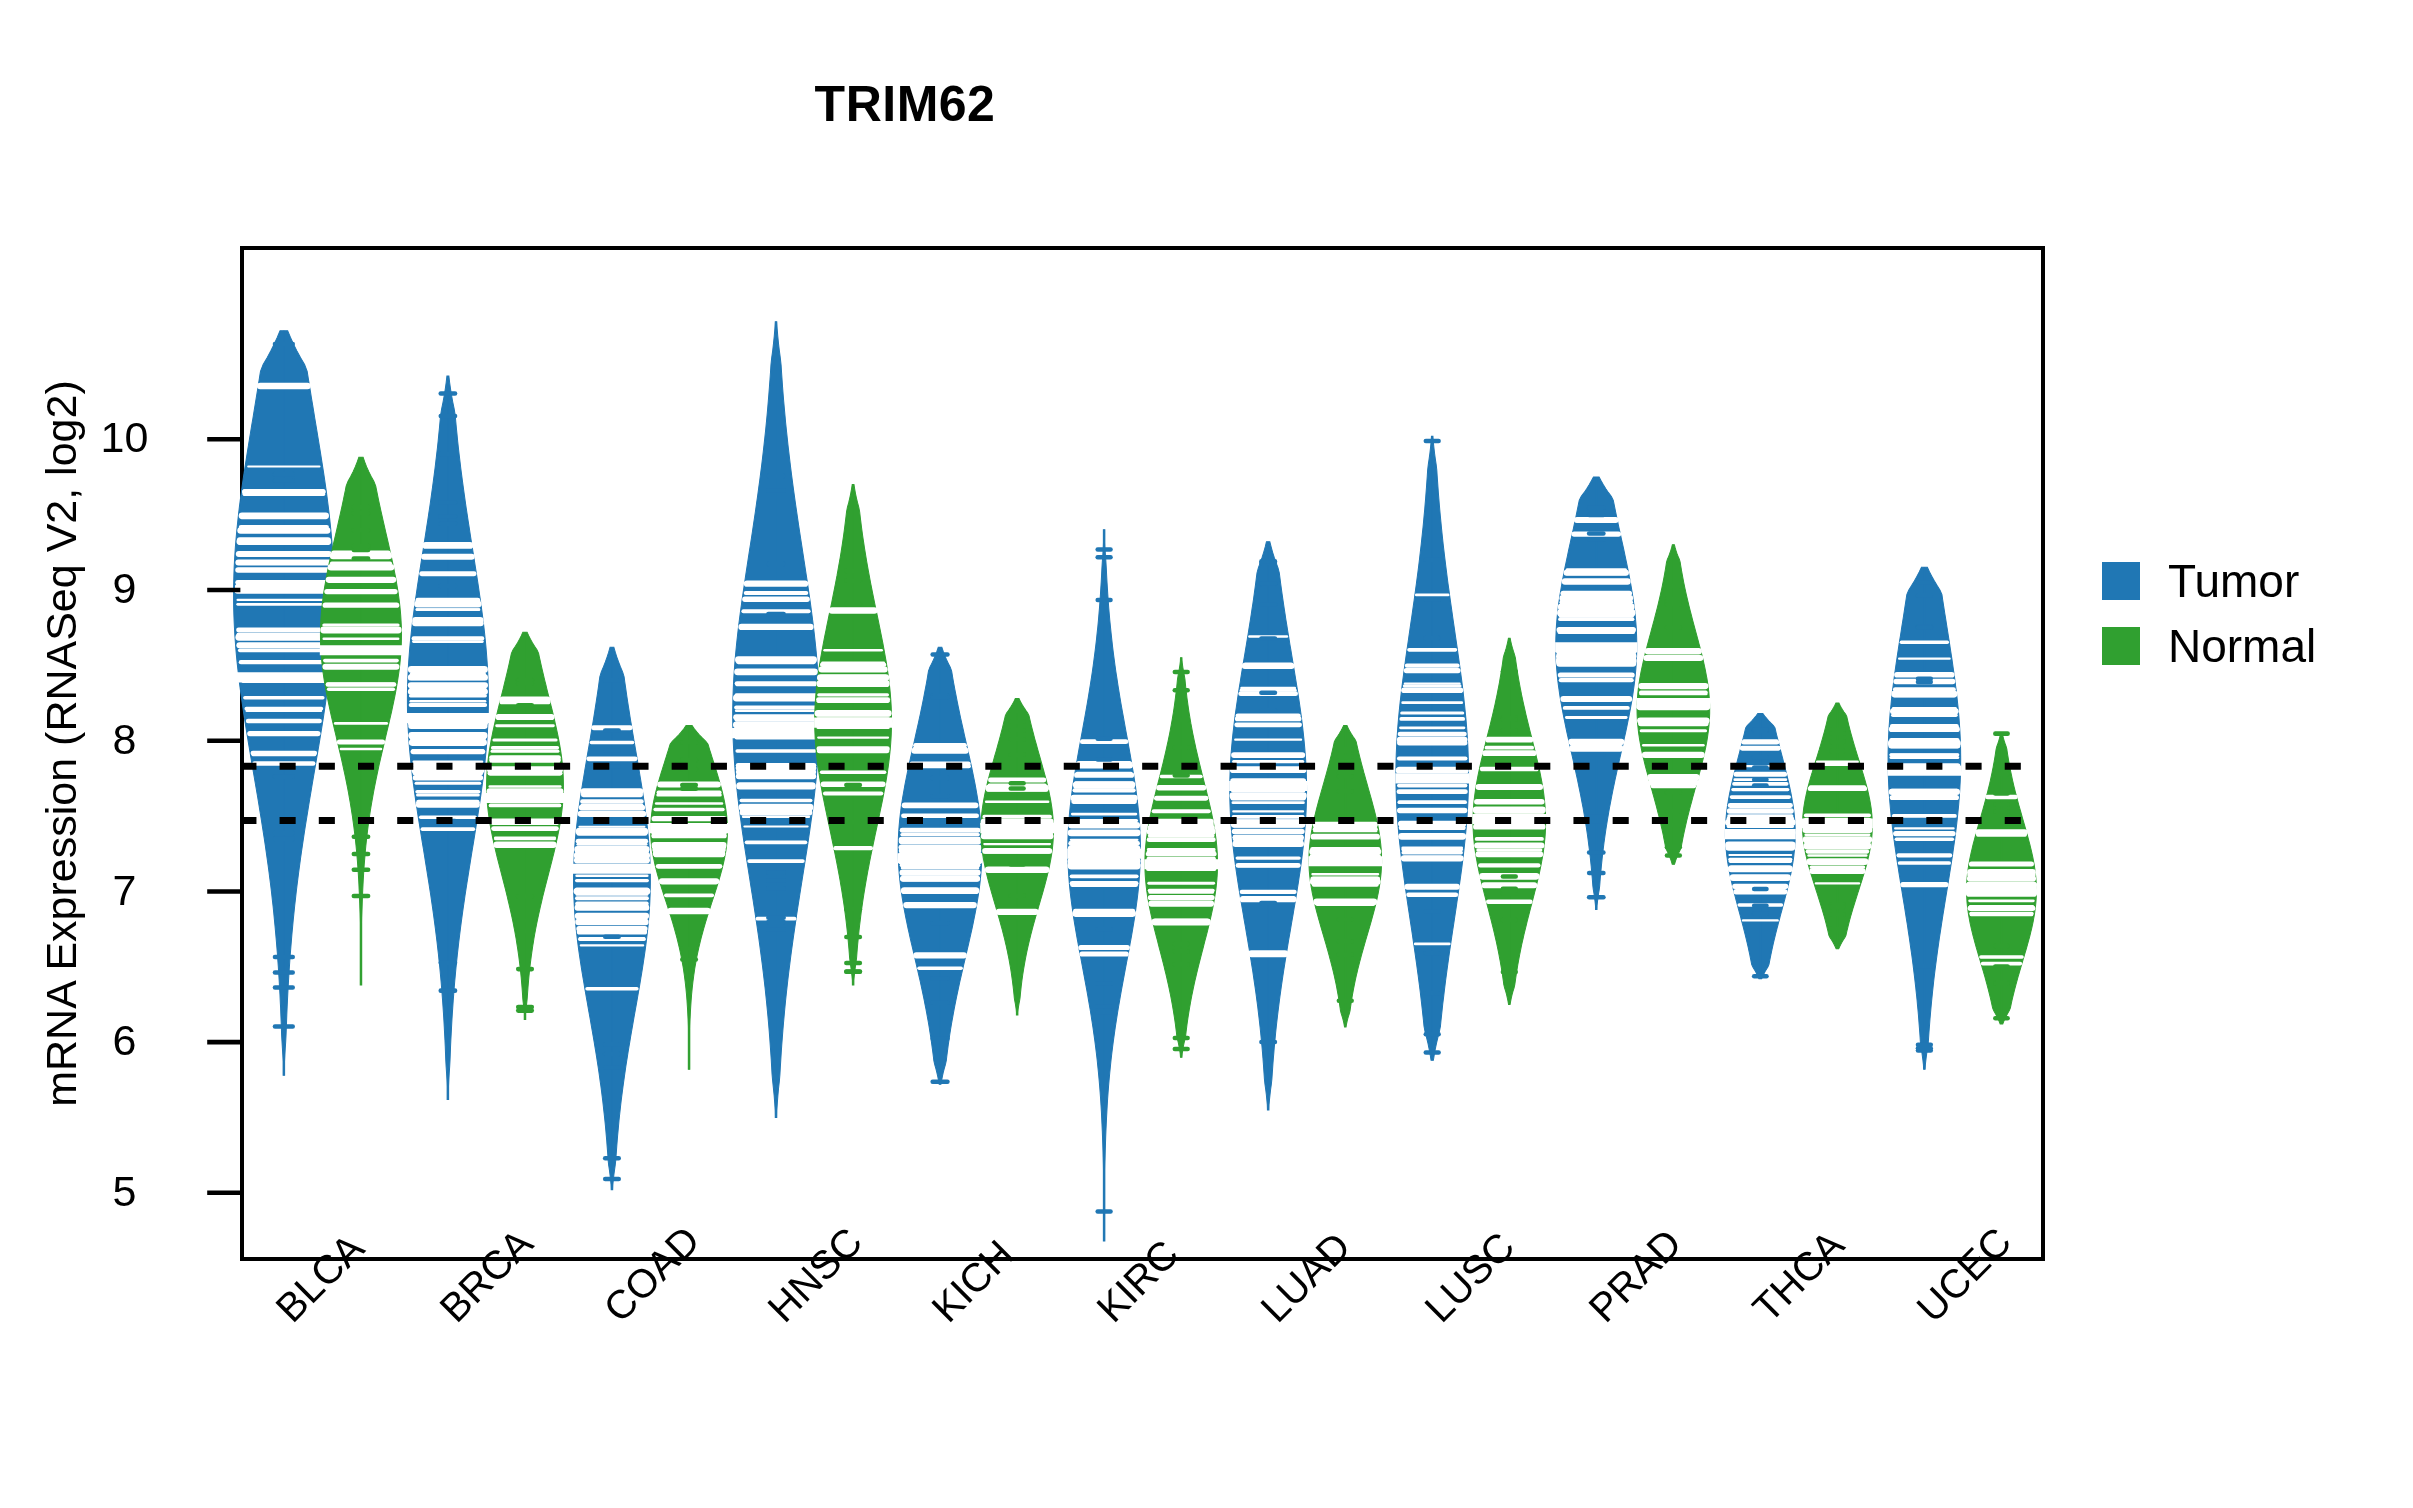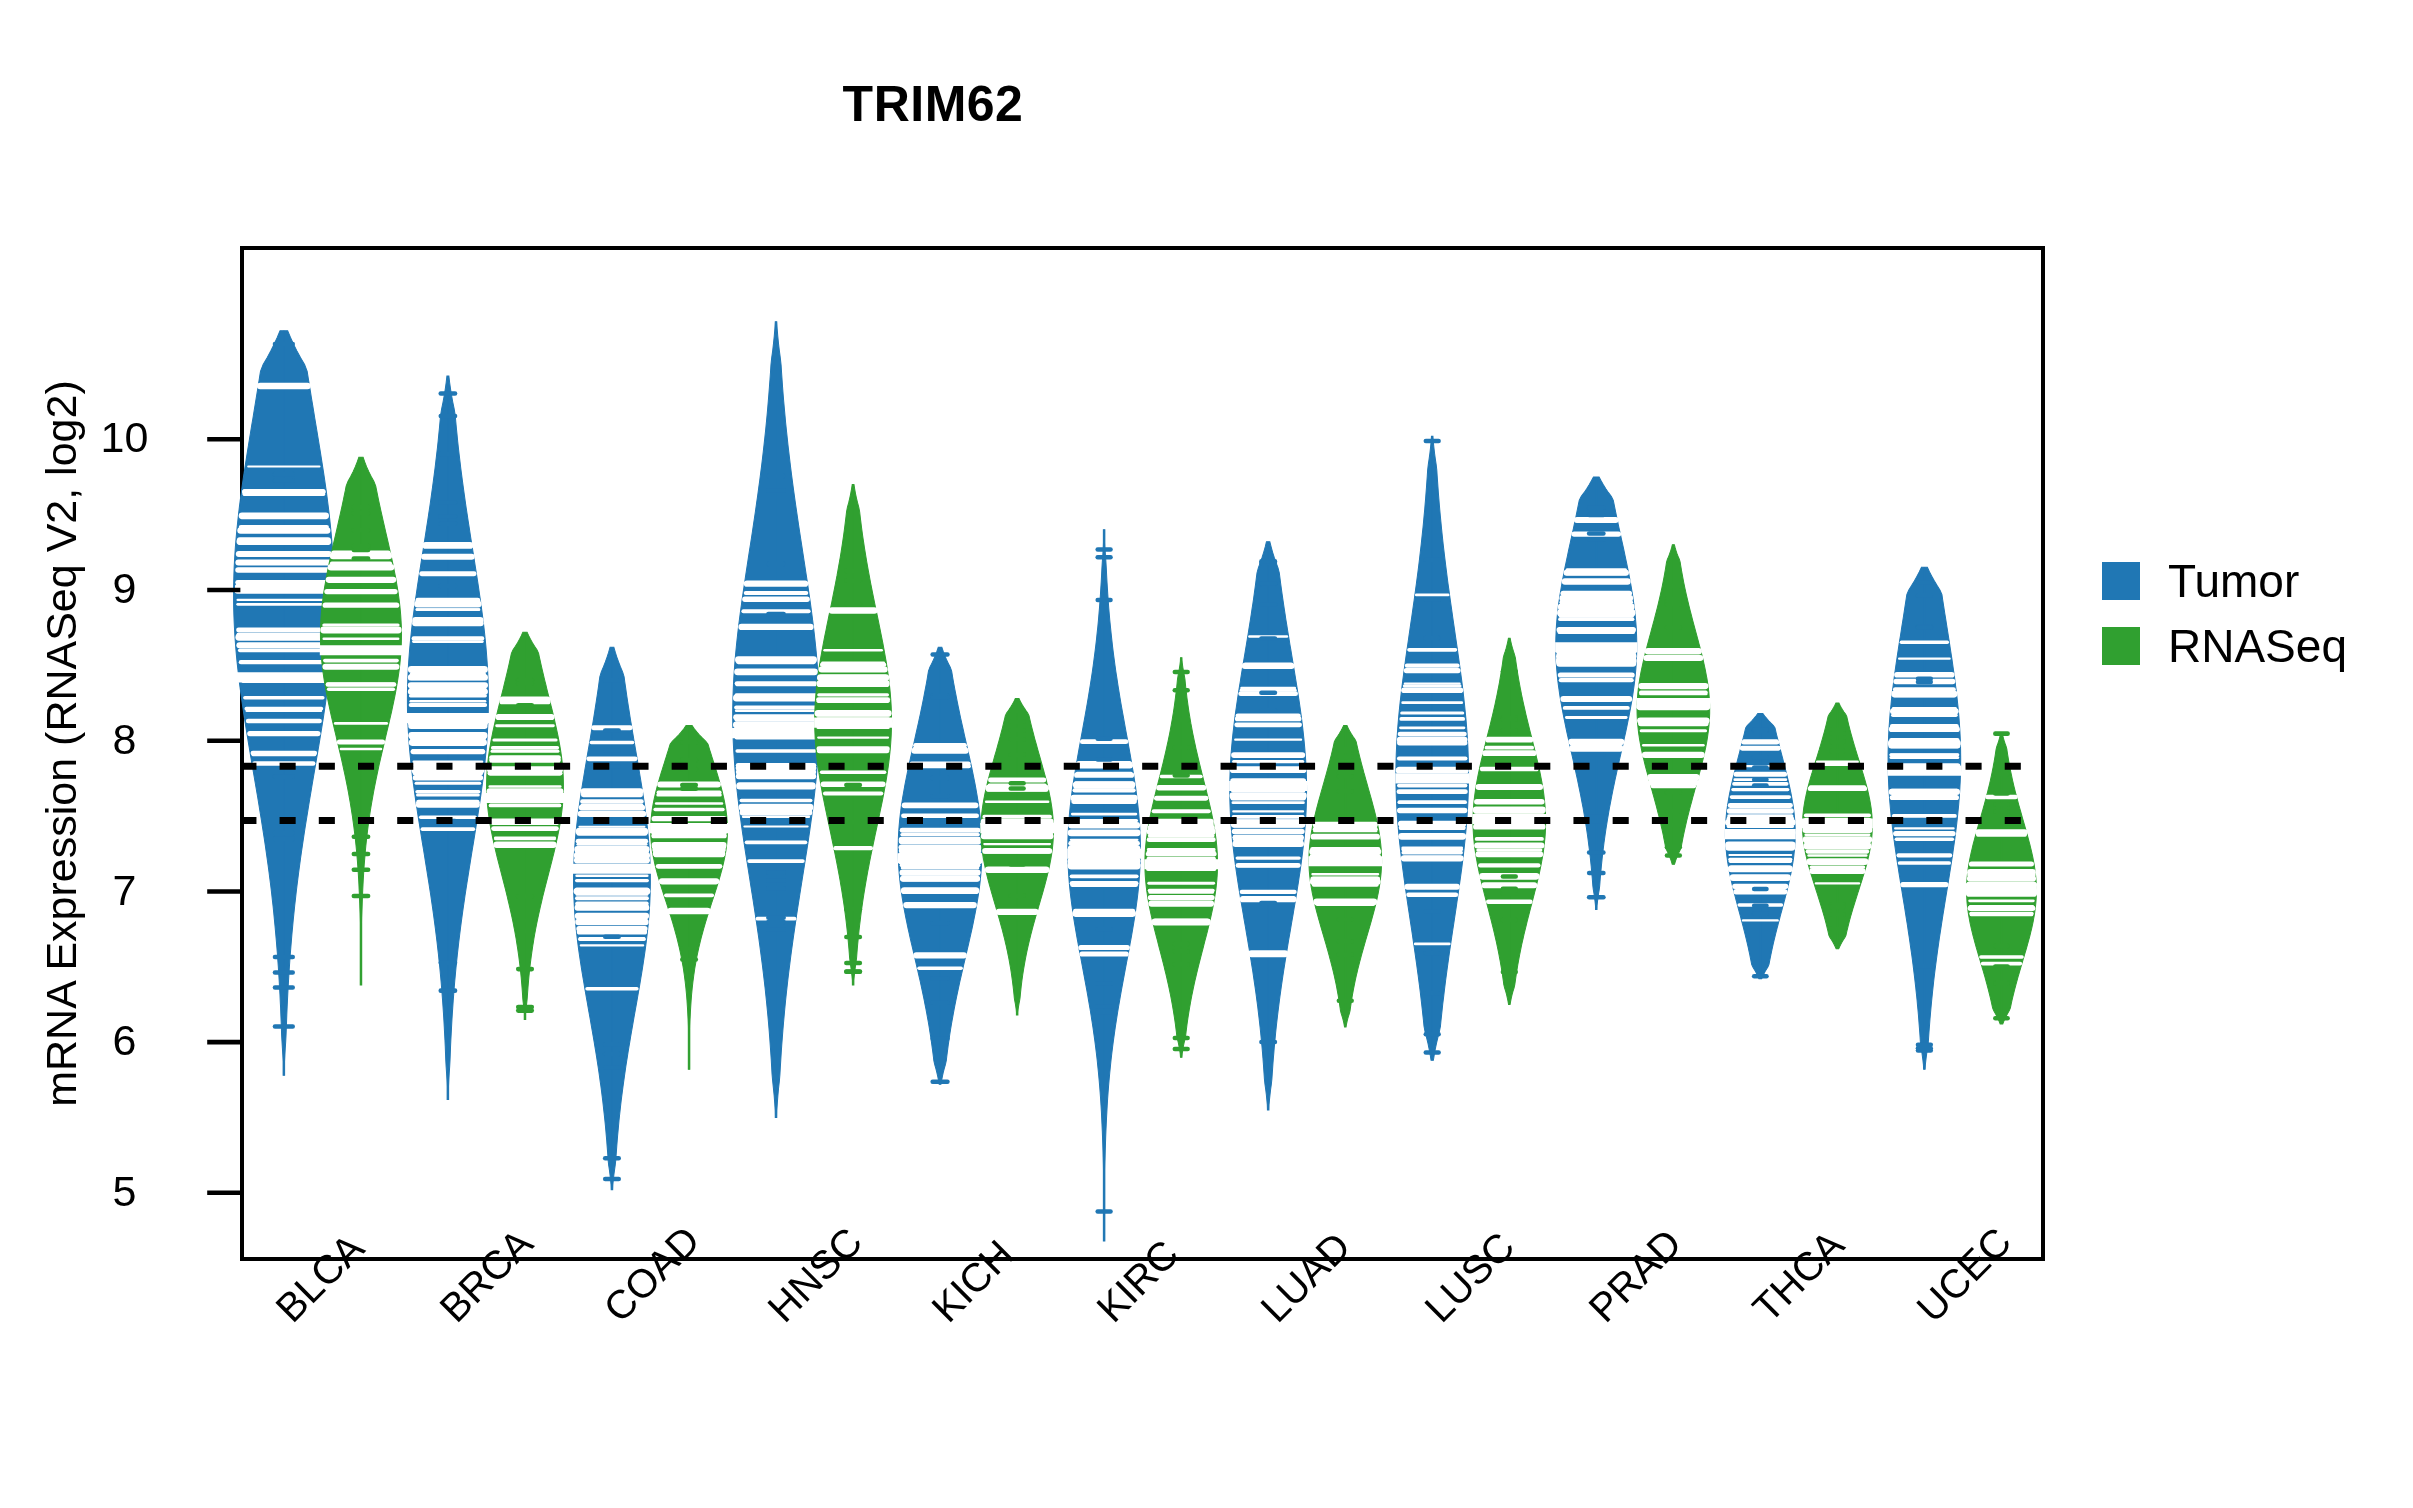--- a/index.html
+++ b/index.html
@@ -1,19 +1,19 @@
 <!DOCTYPE html>
 <html style="font-size:8px"><head>
 <meta charset="utf-8">
 <style>
   html,body{margin:0;padding:0;background:#ffffff;}
   body{width:2413px;height:1508px;font-family:"Liberation Sans",sans-serif;overflow:hidden;}
   #root{position:relative;width:2413px;height:1508px;background:#fff;}
   #chart-title{position:absolute;left:0;top:75px;width:1810px;text-align:center;
-    font-size:50px;font-weight:bold;color:#000;letter-spacing:0.5px;padding-left:28px;}
+    font-size:50px;font-weight:bold;color:#000;letter-spacing:0.5px;}
   #ylabel{position:absolute;left:-442px;top:719px;width:1006px;text-align:center;
     font-size:43px;color:#000;transform:rotate(-90deg);transform-origin:center center;}
   #plotframe{position:absolute;left:240px;top:246px;width:1805px;height:1015px;
     border:4.5px solid #000;box-sizing:border-box;background:#fff;}
   #svg-layer{position:absolute;left:0;top:0;width:2413px;height:1508px;}
   .ytick-label{position:absolute;font-size:43px;color:#000;text-align:center;width:111px;}
   .xtick-label{position:absolute;font-size:40px;color:#000;white-space:nowrap;
     transform:rotate(-45deg);transform-origin:left top;}
   #legend{position:absolute;left:2102px;top:548px;}
   .legend-row{display:flex;align-items:center;height:65px;}
@@ -1031,18 +1031,18 @@
       <div class="xtick-label" style="left: 1908px; top: 1299px;">UCEC</div>
     </div>
 
   <div id="legend">
       <div class="legend-row">
         <div class="legend-swatch" style="background: rgb(32, 119, 180);"></div>
         <div class="legend-text">Tumor</div>
       </div>
       <div class="legend-row">
         <div class="legend-swatch" style="background: rgb(48, 160, 48);"></div>
-        <div class="legend-text">RNASeq</div>
+        <div class="legend-text">Normal</div>
       </div>
     </div>
 
 </div>
 
 
 </body></html>

